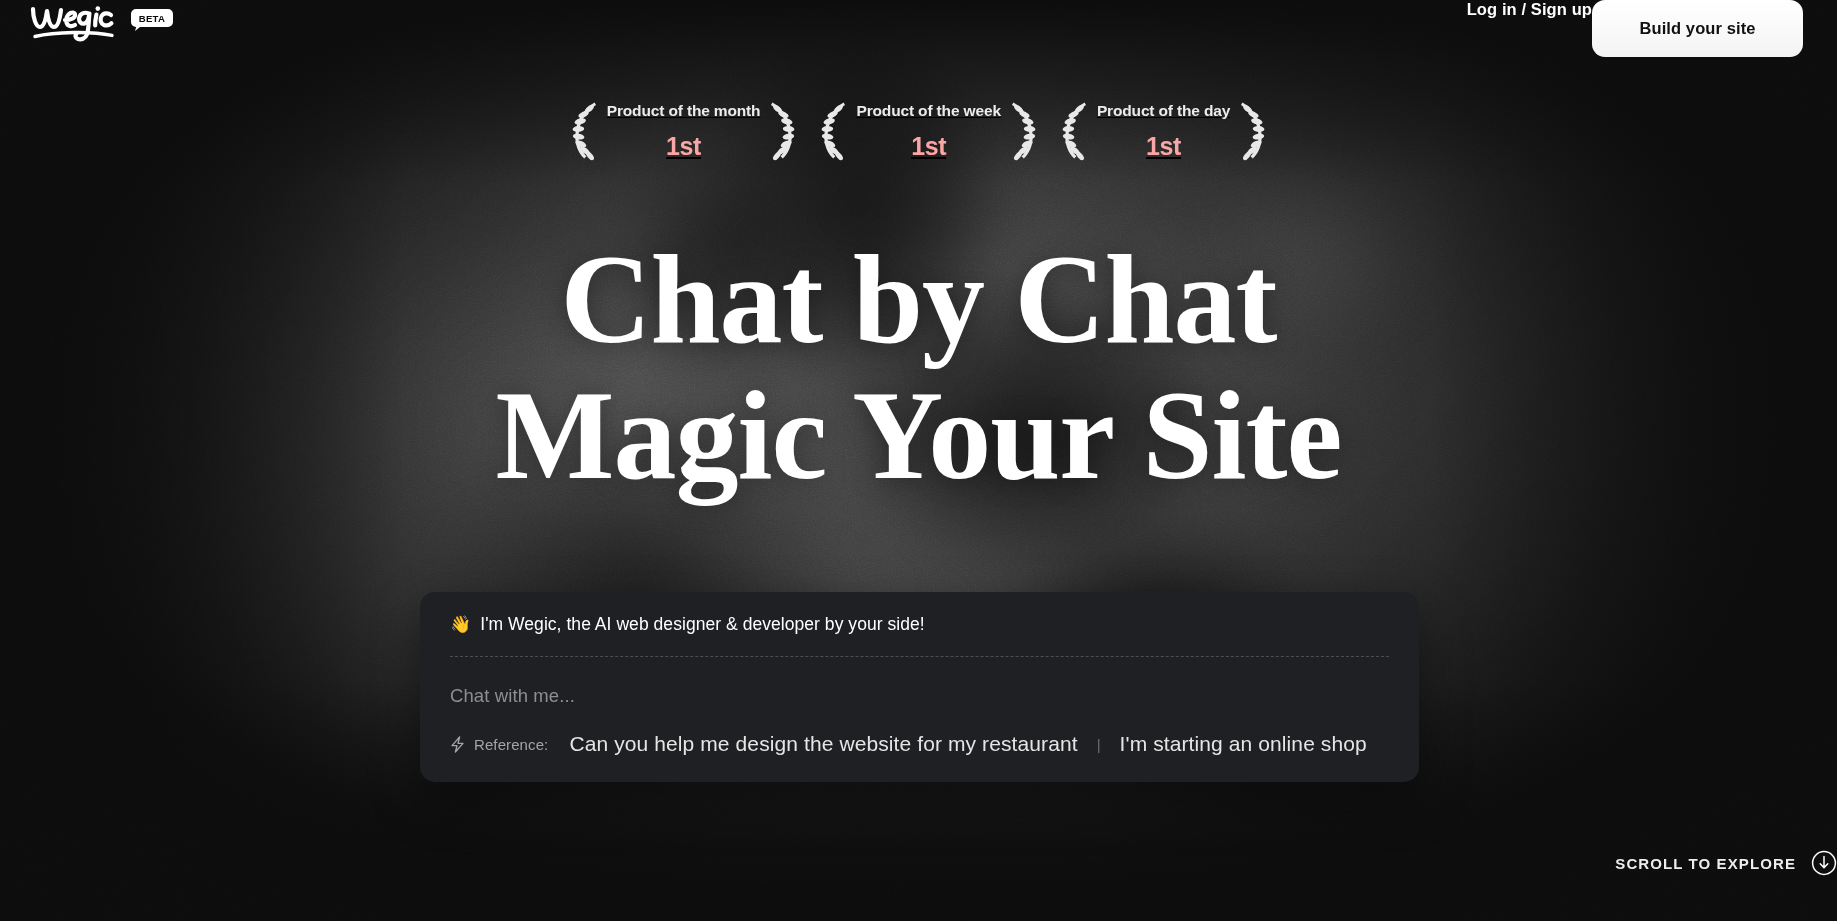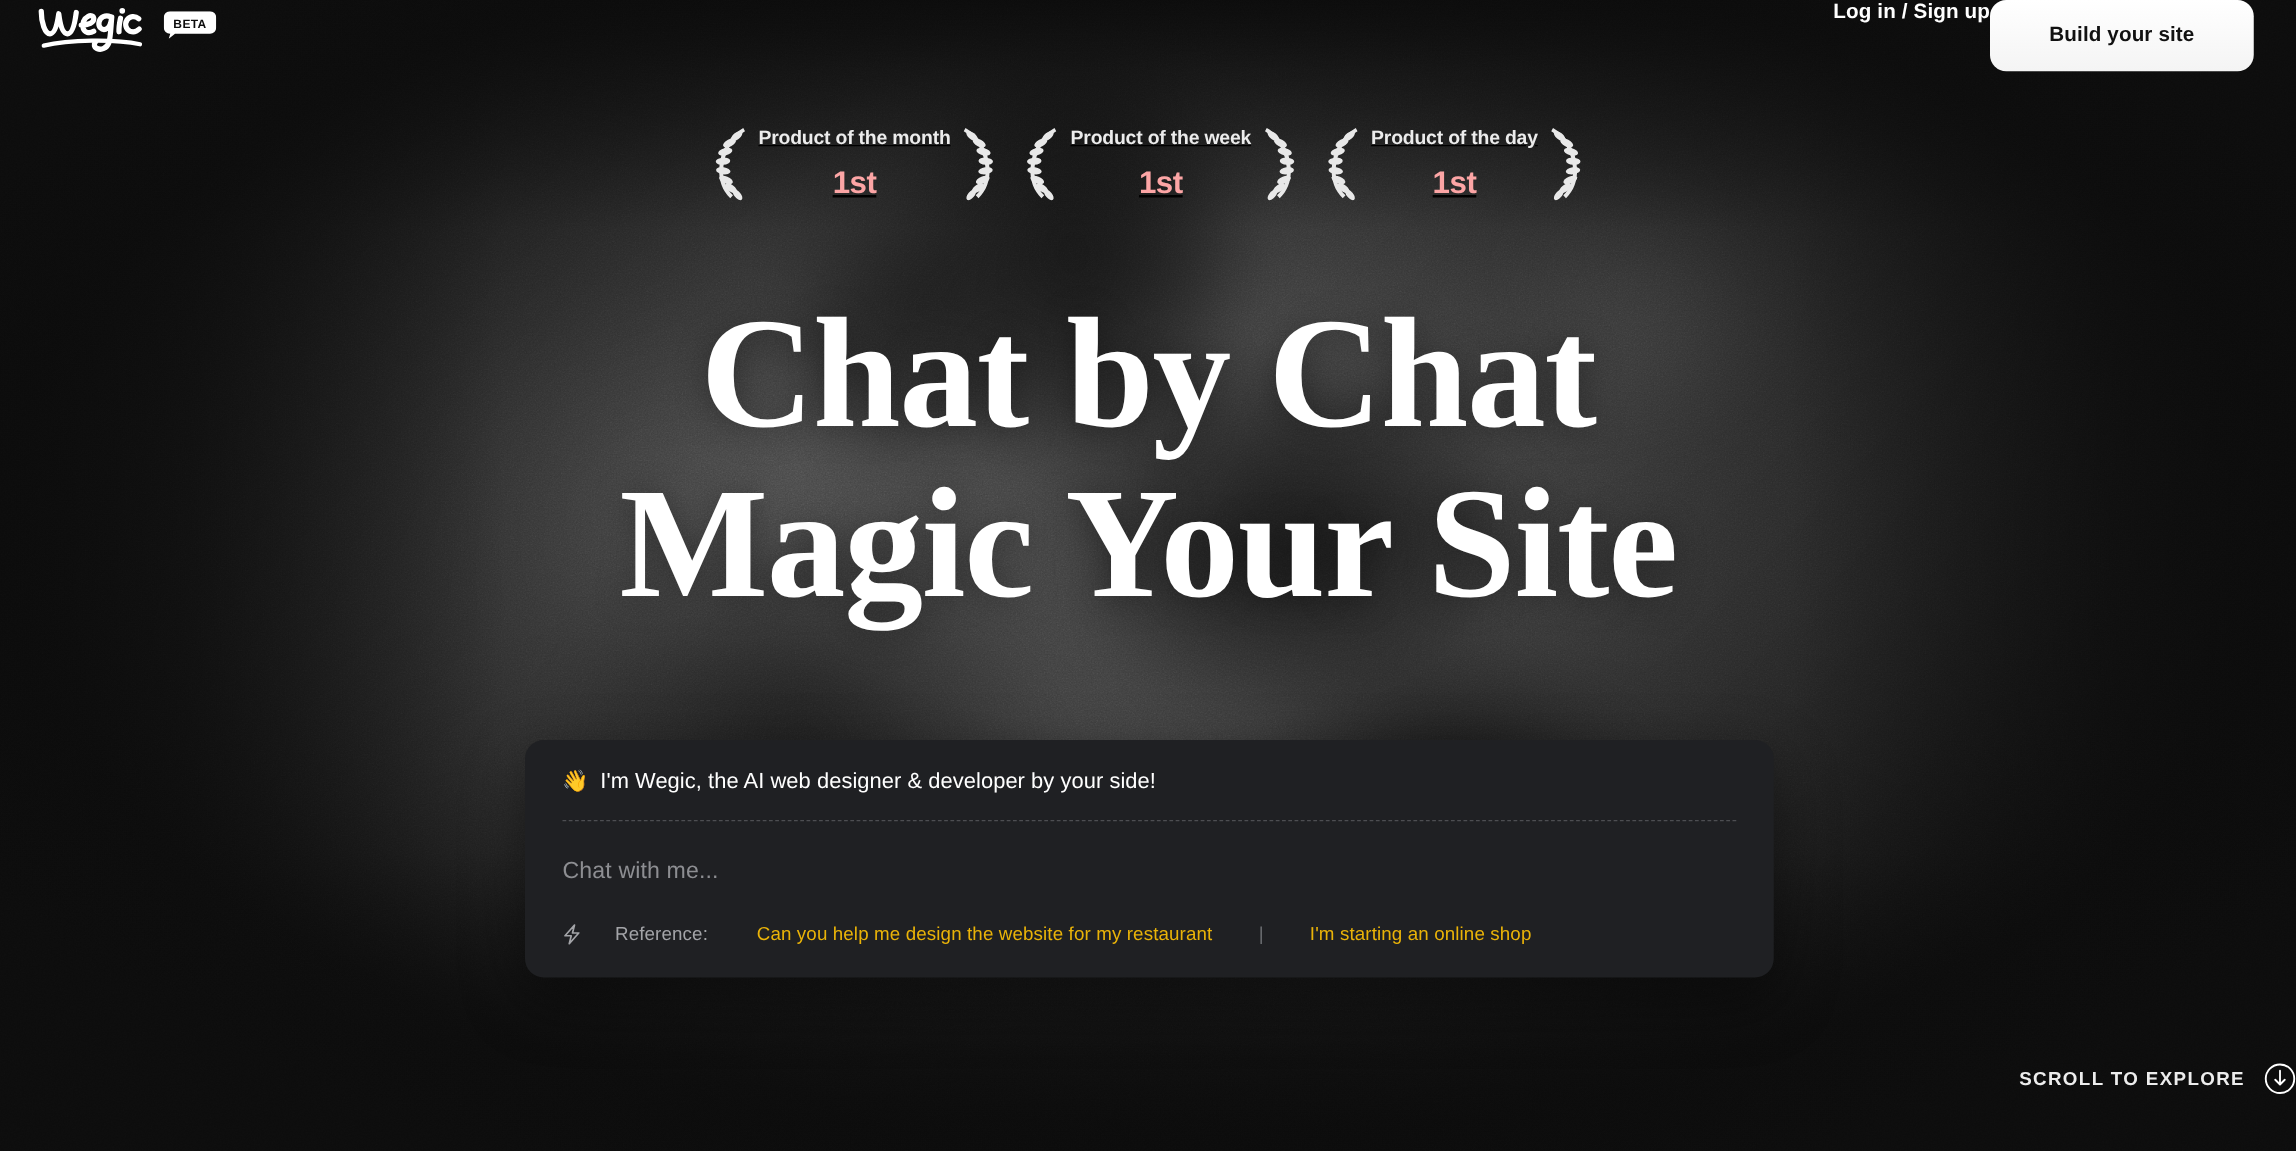--- a/index.html
+++ b/index.html
@@ -139,29 +139,29 @@
     margin-top:28px;
     color:#8d8e92; font-size:18.5px;
     letter-spacing:.1px; cursor:text;
     background:transparent; border:none; outline:none;
     width:100%; font-family:"Liberation Sans", sans-serif;
     padding:0;
   }
   .chat-input::placeholder{ color:#8d8e92; }
   .chat-refs{
     margin-top:auto; margin-bottom:26px;
-    display:flex; align-items:center; gap:28px;
+    display:flex; align-items:center; gap:10px;
   }
   .ref-icon{ display:block; margin-right:-1px; }
   .ref-label{
     color:#a3a4a8; font-size:15px; letter-spacing:.1px;
     margin-right:11px;
   }
   .ref-chip{
-    color:#eab308; font-size:15px; letter-spacing:.1px;
+    color:#e5e5e5; font-size:21px; letter-spacing:.1px;
     cursor:pointer; white-space:nowrap;
   }
   .ref-sep{
     color:#6c6d71; font-size:15px; margin:0 9px;
     user-select:none;
   }
 
   
   .scroll-cue{
     position:absolute; top:850px; left:0; right:0;

